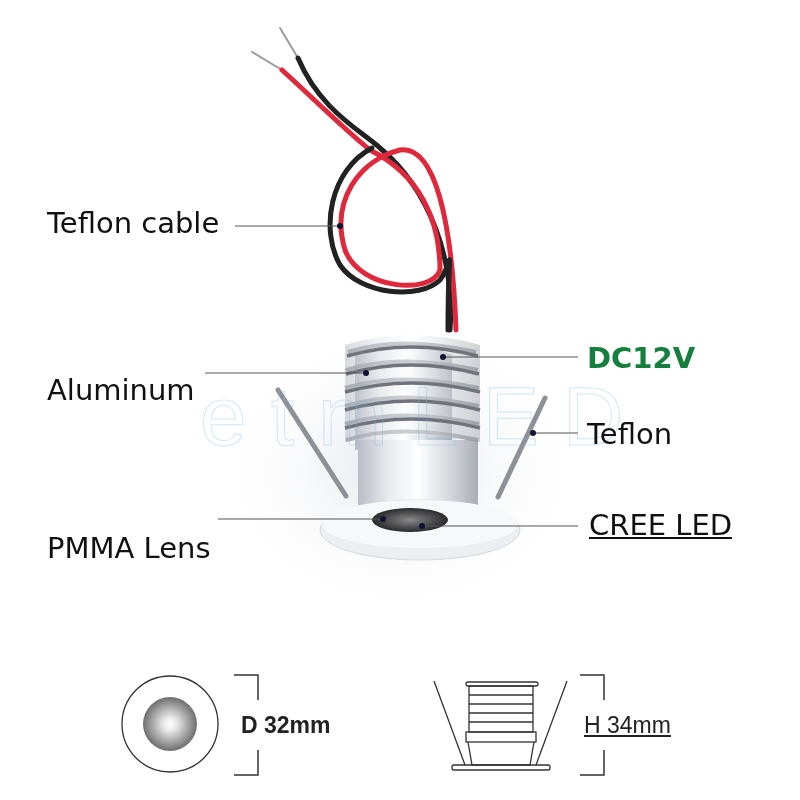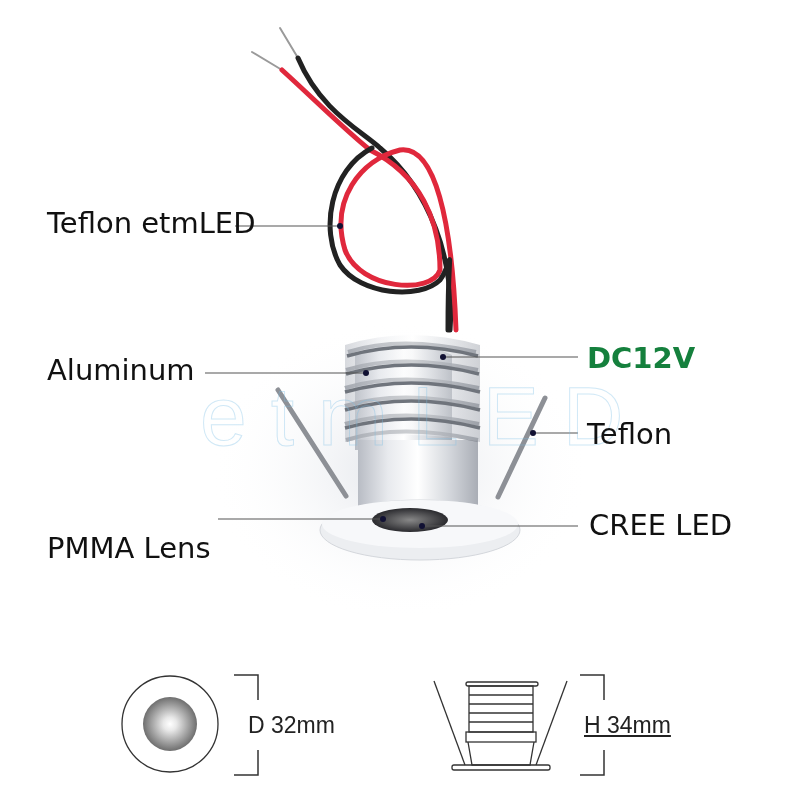--- a/index.html
+++ b/index.html
@@ -126,21 +126,21 @@
     <line x1="469" y1="722" x2="533" y2="722"></line>
     <rect x="466" y="732" width="70" height="10"></rect>
     <path d="M468 742 L472 765 L530 765 L534 742"></path>
     <rect x="452" y="765" width="98" height="5" rx="2"></rect>
     <path d="M580 675 L604 675 L604 700 M604 750 L604 775 L580 775" stroke-width="1.5"></path>
   </g>
 </svg>
 
 <div class="watermark">etmLED</div>
 
-<div class="label" style="left:47px;top:209px;">Teflon etmLED</div>
-<div class="label" style="left:47px;top:356px;">Aluminum</div>
+<div class="label" style="left:47px;top:209px;">Teflon cable</div>
+<div class="label" style="left:47px;top:376px;">Aluminum</div>
 <div class="label dc" style="left:587px;top:344px;">DC12V</div>
 <div class="label" style="left:587px;top:420px;">Teflon</div>
 <div class="label" style="left:47px;top:504px;margin-top:30px;">PMMA Lens</div>
-<div class="label" style="left:589px;top:511px;">CREE LED</div>
+<div class="label" style="left:589px;top:511px;text-decoration:underline;">CREE LED</div>
 
-<div class="dim" style="left:248px;top:712px;">D 32mm</div>
+<div class="dim" style="left:241px;top:712px;font-weight:bold;">D 32mm</div>
 <div class="dim" style="left:584px;top:712px;text-decoration:underline;">H 34mm</div>
 
 </body></html>

